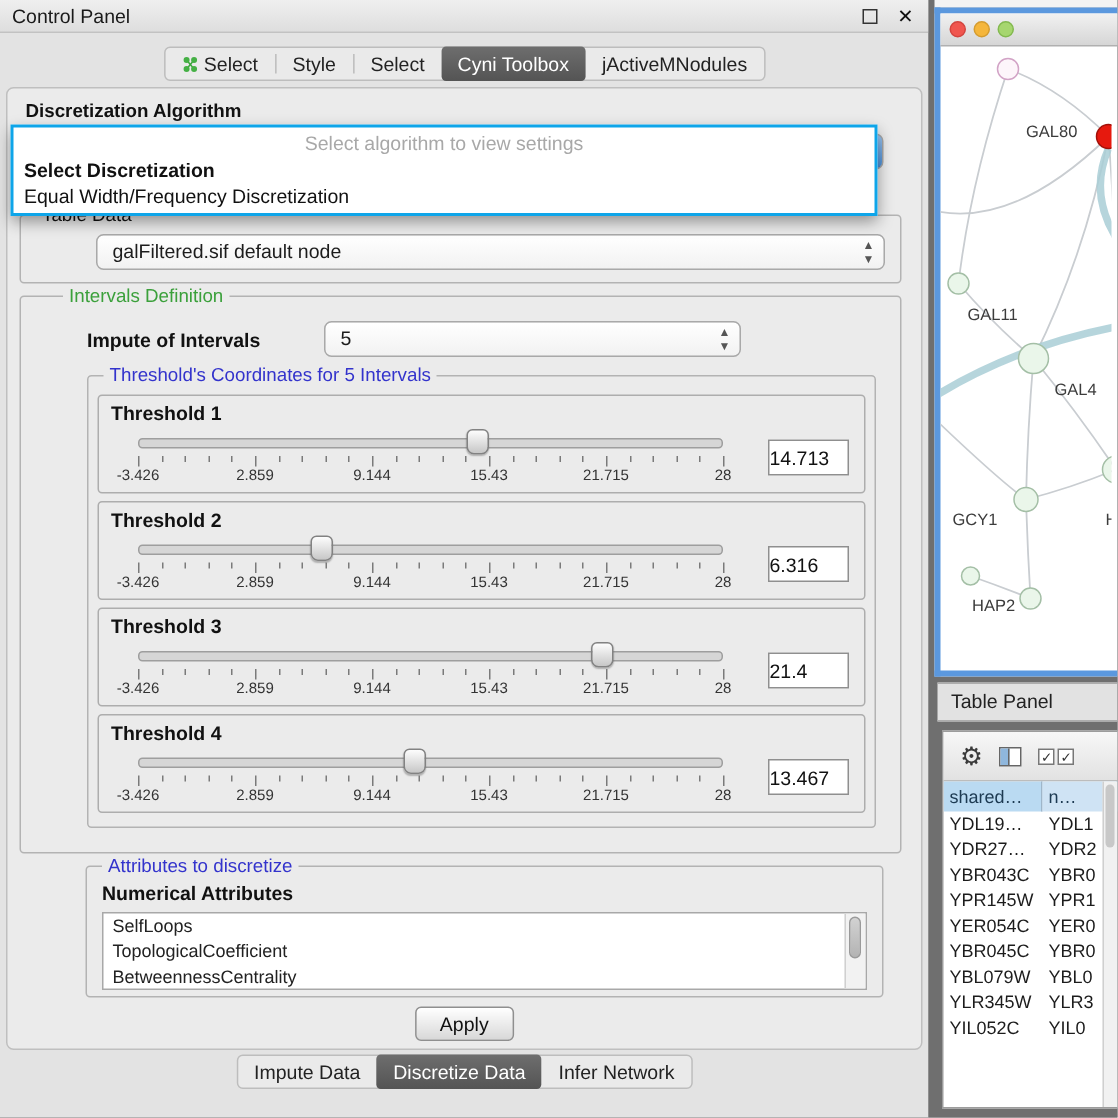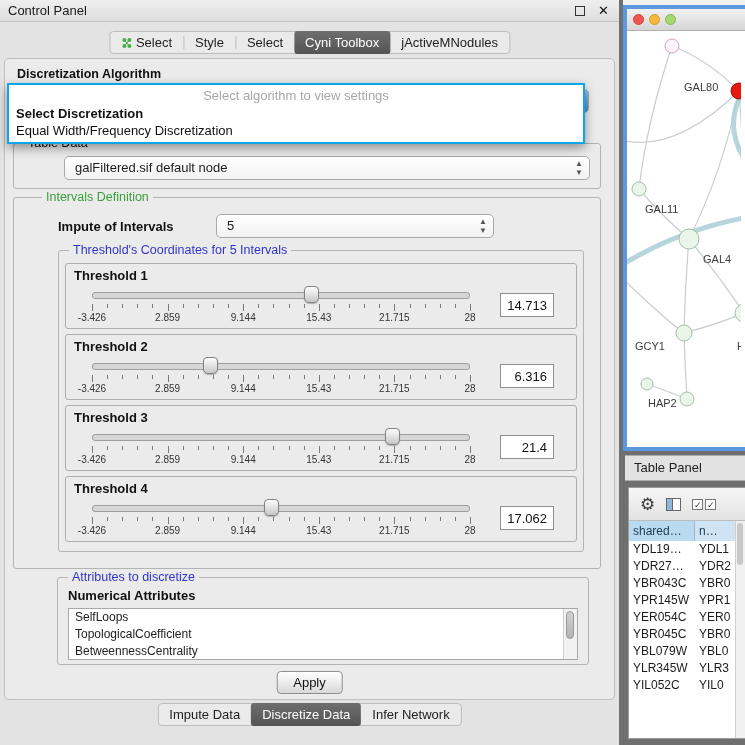--- a/index.html
+++ b/index.html
@@ -53,21 +53,21 @@
   .th-row{display:flex;align-items:center;gap:14px;}
   .slider-col{flex:1;padding:0 16px 0 18px;}
   .slider{position:relative;height:16px;}
   .slider-track{position:absolute;left:0;right:0;top:6px;height:5px;background:#d6d6d6;border:1px solid #9e9e9e;border-radius:3px;}
   .slider-thumb{position:absolute;top:0;width:13px;height:15px;background:linear-gradient(#fdfdfd,#c7c7c7);border:1px solid #828282;border-radius:4px 4px 5px 5px;box-shadow:0 1px 1px rgba(0,0,0,.25);}
   .ticks{position:relative;height:7px;margin-top:2px;}
   .tick{position:absolute;top:0;width:1px;height:4px;background:#7a7a7a;}
   .tick.major{height:7px;}
   .scale-labels{position:relative;height:11px;font-size:10px;color:#333;margin-top:1px;}
   .scale-label{position:absolute;top:0;transform:translateX(-50%);white-space:nowrap;}
-  .value-box{width:54px;height:24px;line-height:24px;background:#fff;border:1px solid #8f8f8f;font-size:13px;color:#111;text-align:right;padding-right:6px;box-sizing:border-box;margin-right:14px;}
+  .value-box{width:54px;height:24px;line-height:24px;background:#fff;border:1px solid #8f8f8f;font-size:13px;color:#111;padding-right:6px;box-sizing:border-box;margin-right:2px;}
 
   .group-attrs{left:52px;top:518px;width:532px;height:88px;}
   .attr-title{position:absolute;left:10px;top:10px;font-size:13px;font-weight:bold;color:#111;}
   .attr-list{position:absolute;left:10px;right:10px;top:30px;height:50px;background:#fff;border:1px solid #a8a8a8;overflow:hidden;}
   .attr-item{font-size:12px;color:#222;height:17px;line-height:17px;padding-left:6px;}
   .attr-scroll{position:absolute;right:0;top:0;bottom:0;width:13px;background:#f2f2f2;border-left:1px solid #d0d0d0;}
   .attr-scroll .thumb{position:absolute;left:2px;top:2px;width:8px;height:28px;background:linear-gradient(#d2d2d2,#b3b3b3);border:1px solid #9a9a9a;border-radius:5px;box-sizing:border-box;}
 
   .apply-btn{position:absolute;left:50%;transform:translateX(-50%);top:612px;padding:0 16px;height:23px;line-height:21px;font-size:13px;color:#111;background:linear-gradient(#ffffff,#d8d8d8);border:1px solid #8f8f8f;border-radius:4px;box-sizing:border-box;}
 
@@ -376,21 +376,21 @@
                     </div>
         <div class="scale-labels">
                       <span class="scale-label" style="left: 0%;">-3.426</span>
                       <span class="scale-label" style="left: 20%;">2.859</span>
                       <span class="scale-label" style="left: 40%;">9.144</span>
                       <span class="scale-label" style="left: 60%;">15.43</span>
                       <span class="scale-label" style="left: 80%;">21.715</span>
                       <span class="scale-label" style="left: 100%;">28</span>
                     </div>
       </div>
-      <div class="value-box">17.062</div>
+      <div class="value-box">13.467</div>
     </div>
   </div>
 </div>
         </div>
       </div>
 
       <div class="group group-attrs">
         <span class="group-label blue">Attributes to discretize</span>
         <div class="attr-title">Numerical Attributes</div>
         <div class="attr-list" id="attr-list">

